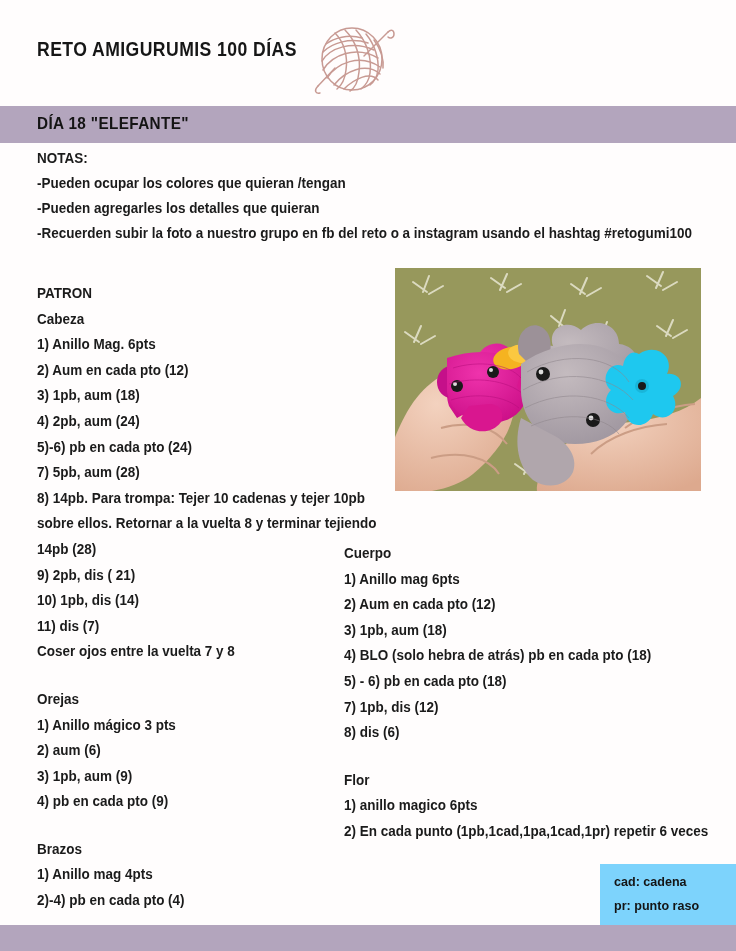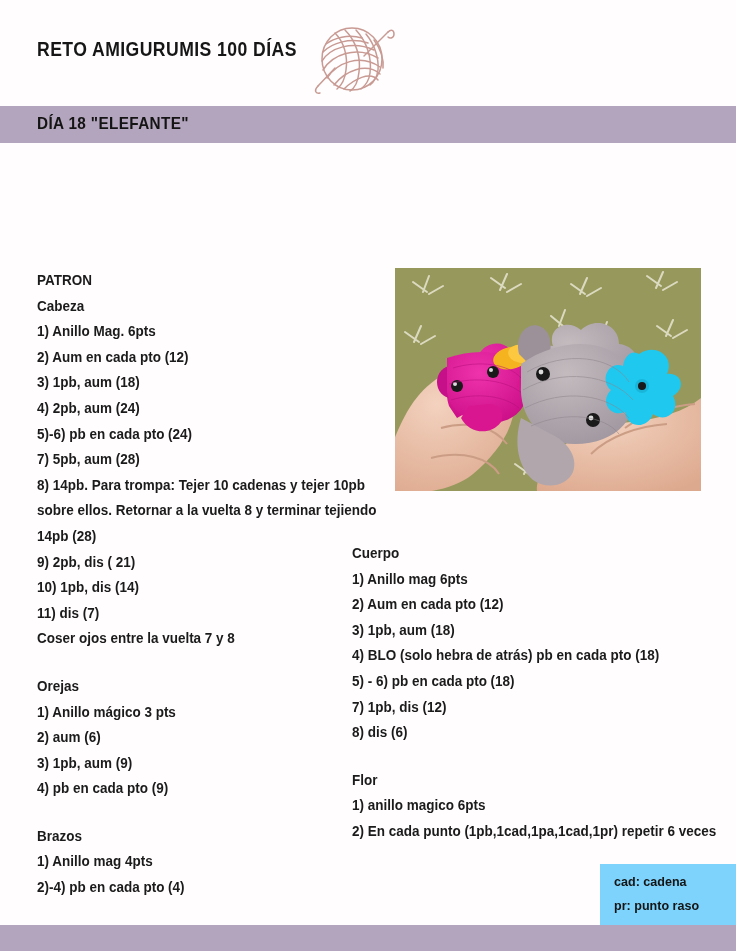--- a/index.html
+++ b/index.html
@@ -43,22 +43,22 @@
   .notes { position:absolute; left:37px; top:146px; width:690px; }
   .notes .line {
     font-size:14.5px; line-height:25px; color:#1b1b1b;
     font-family:"Liberation Sans Narrow","Liberation Sans",sans-serif;
     transform:scaleX(0.93); transform-origin:left center;
     white-space:nowrap; font-weight:600;
   }
   .notes .heading { font-weight:bold; }
 
   
-  .col-left { position:absolute; left:37px; top:268px; width:350px; }
-  .col-right { position:absolute; left:352px; top:541px; width:370px; }
+  .col-left { position:absolute; left:37px; top:281px; width:350px; }
+  .col-right { position:absolute; left:344px; top:541px; width:370px; }
 
   .pl { font-size:14.5px; line-height:25.6px; color:#1b1b1b; font-weight:600;
         font-family:"Liberation Sans Narrow","Liberation Sans",sans-serif;
         transform:scaleX(0.93); transform-origin:left center; }
   .pl.sec { font-weight:bold; }
   .pl.gap { margin-top:22px; }
   .pl.tight { white-space:nowrap; }
 
   
   .photo {
@@ -113,20 +113,26 @@
           <path d="M84 20 C87 17 90 18 90 22 C90 26 86 27 84 25"></path>
         </g>
       </svg>
     </div>
   </div>
 
   <div class="day-bar">
     <div class="day-title">DÍA 18 "ELEFANTE"</div>
   </div>
 
+  <div class="notes">
+    <div class="line heading">NOTAS:</div>
+    <div class="line">-Pueden ocupar los colores que quieran /tengan</div>
+    <div class="line">-Pueden agregarles los detalles que quieran</div>
+    <div class="line">-Recuerden subir la foto a nuestro grupo en fb  del reto o a instagram usando el hashtag #retogumi100</div>
+  </div>
 
   <div class="col-left">
     <div class="pl sec">PATRON</div>
     <div class="pl sec">Cabeza</div>
     <div class="pl">1) Anillo Mag. 6pts</div>
     <div class="pl">2) Aum en cada pto (12)</div>
     <div class="pl">3) 1pb, aum (18)</div>
     <div class="pl">4) 2pb, aum (24)</div>
     <div class="pl">5)-6) pb en cada pto (24)</div>
     <div class="pl">7) 5pb, aum (28)</div>

